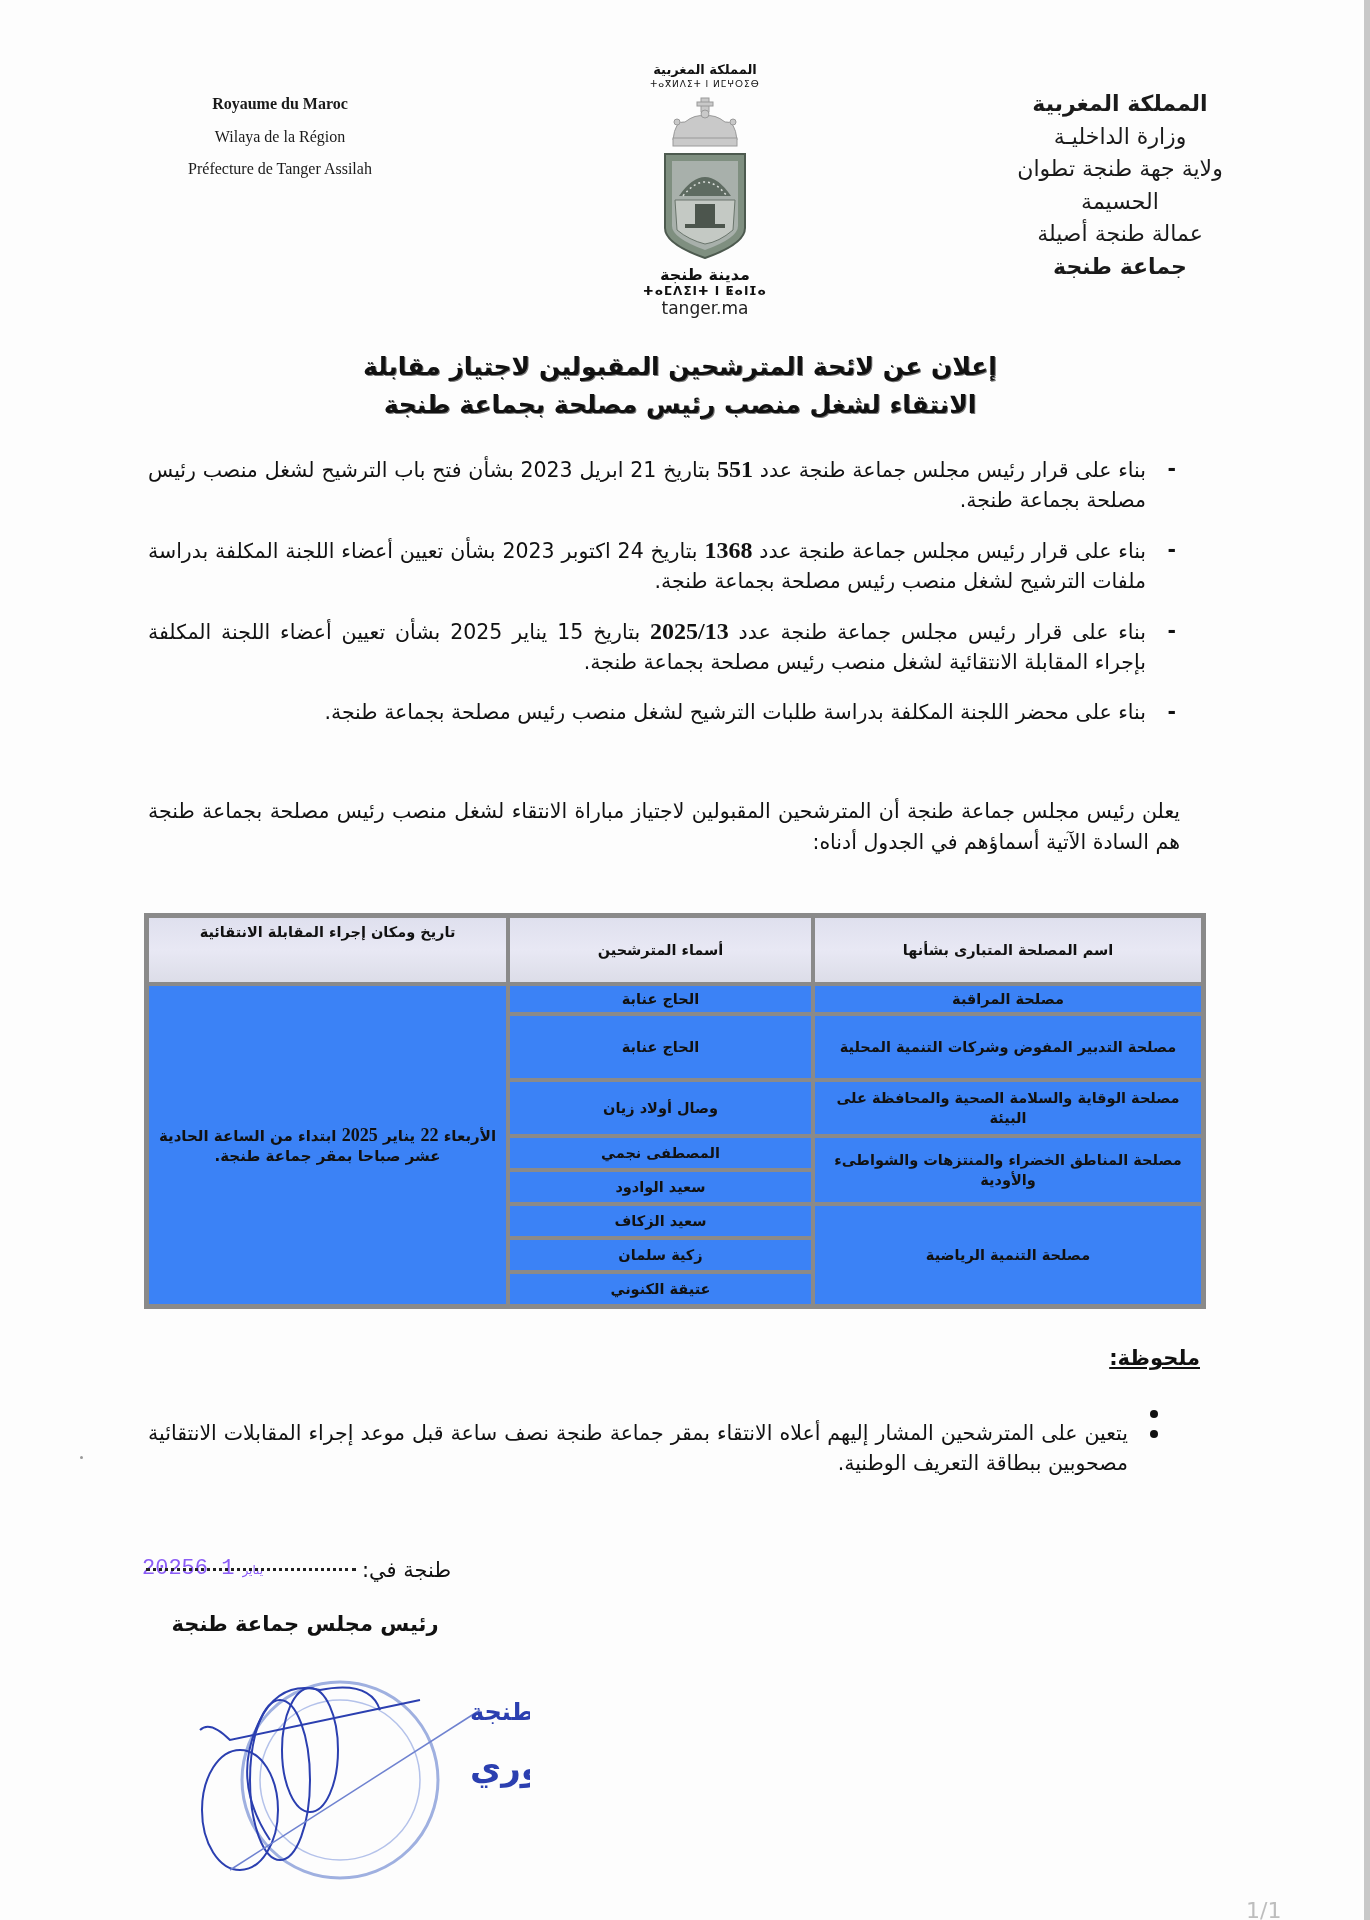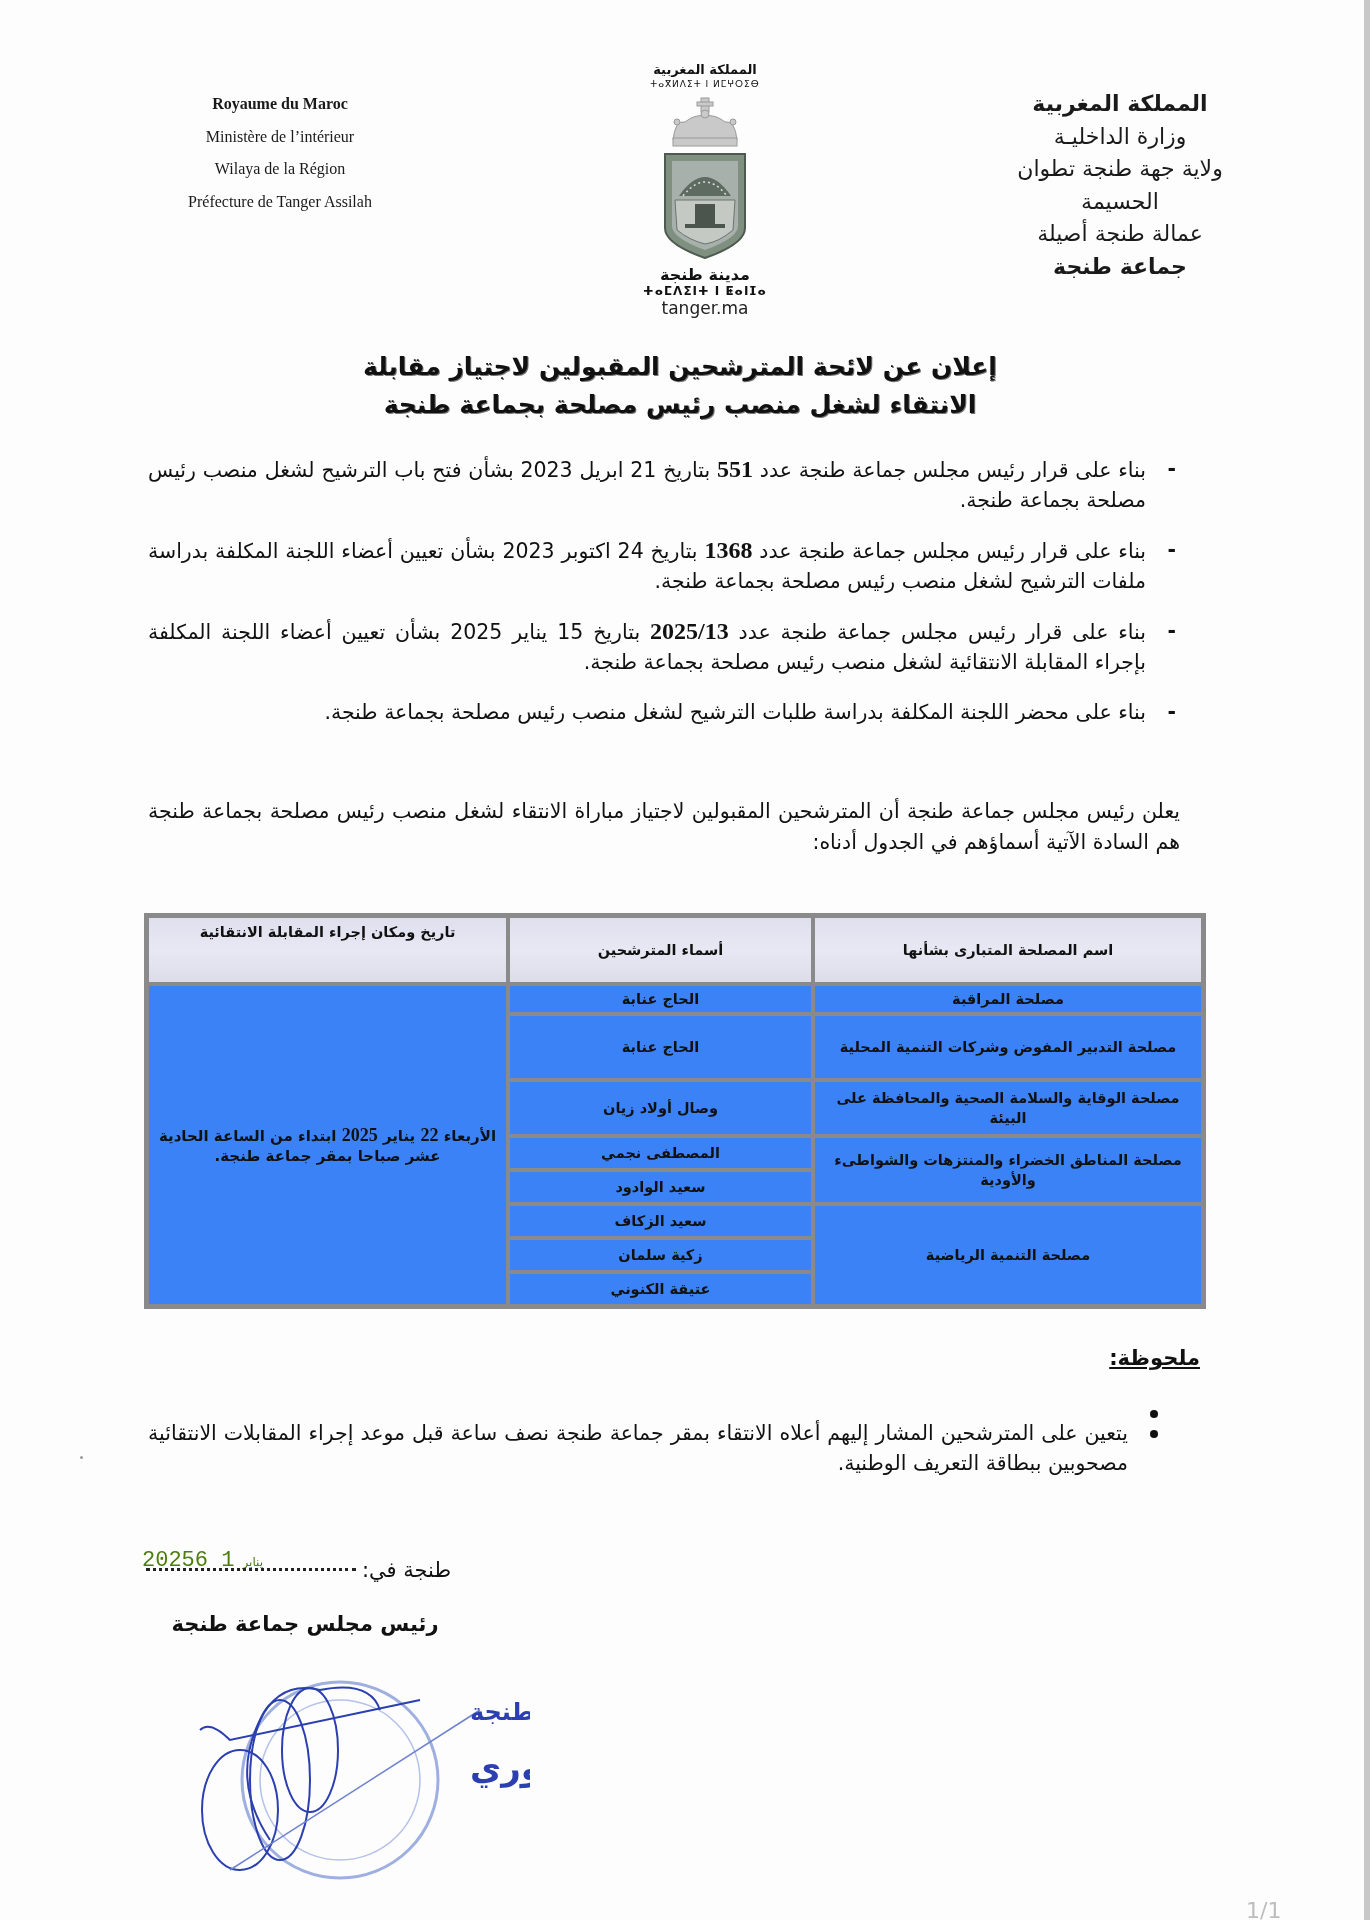--- a/index.html
+++ b/index.html
@@ -47,39 +47,38 @@
   td.datecell .n { font-family: "Liberation Serif", serif; font-size: 18px; }
 
   
   .note-title { position: absolute; left: 1100px; top: 1346px; width: 100px; text-align: right; direction: rtl; font-weight: bold; font-size: 21px; text-decoration: underline; }
   .notes { position: absolute; left: 148px; top: 1398px; width: 1020px; direction: rtl; font-size: 20.5px; line-height: 30px; }
   .note { position: relative; padding-right: 40px; margin-bottom: 20px; text-align: justify; }
   .note .bullet { position: absolute; right: 10px; top: 12px; width: 8px; height: 8px; border-radius: 50%; background: #111; }
 
   
   .place-date { position: absolute; left: 130px; top: 1540px; width: 360px; height: 50px; }
-  .place-date .stamp-date { position: absolute; left: 12px; top: 8px; font-family: "Liberation Mono", monospace; color: #4d7c0f; font-size: 22px; }
+  .place-date .stamp-date { position: absolute; left: 12px; top: 16px; font-family: "Liberation Mono", monospace; color: #8b5cf6; font-size: 22px; }
   .place-date .stamp-date .m { font-size: 12px; font-family: "DejaVu Sans", sans-serif; margin: 0 8px; }
   .place-date .dots { position: absolute; left: 16px; top: 28px; width: 210px; border-bottom: 3px dotted #222; }
   .place-date .label { position: absolute; left: 232px; top: 18px; direction: rtl; font-size: 21px; }
   .signer { position: absolute; left: 150px; top: 1612px; width: 310px; text-align: center; direction: rtl; font-weight: bold; font-size: 21px; }
   .signature { position: absolute; left: 170px; top: 1660px; width: 360px; height: 230px; }
 
   .pagenum { position: absolute; left: 1246px; top: 1898px; font-size: 22px; color: #bdbdbd; }
   .scan-mark { position: absolute; left: 80px; top: 1456px; width: 3px; height: 3px; background: #999; border-radius: 50%; }
 </style>
 </head>
 <body>
 
 <div class="page">
   <div class="page-edge"></div>
 
   <div class="hdr-fr">
     <div class="b">Royaume du Maroc</div>
-    <div>Ministère de l’intérieur</div>
     <div>Wilaya de la Région</div>
     <div>Préfecture de Tanger Assilah</div>
   </div>
 
   <div class="emblem">
     <div class="top-ar">المملكة المغربية</div>
     <div class="tif">ⵜⴰⴳⵍⴷⵉⵜ ⵏ ⵍⵎⵖⵔⵉⴱ</div>
     <svg width="100" height="170" viewBox="0 0 100 170">
 
       <g fill="#c9c9c9" stroke="#9a9a9a" stroke-width="1">

